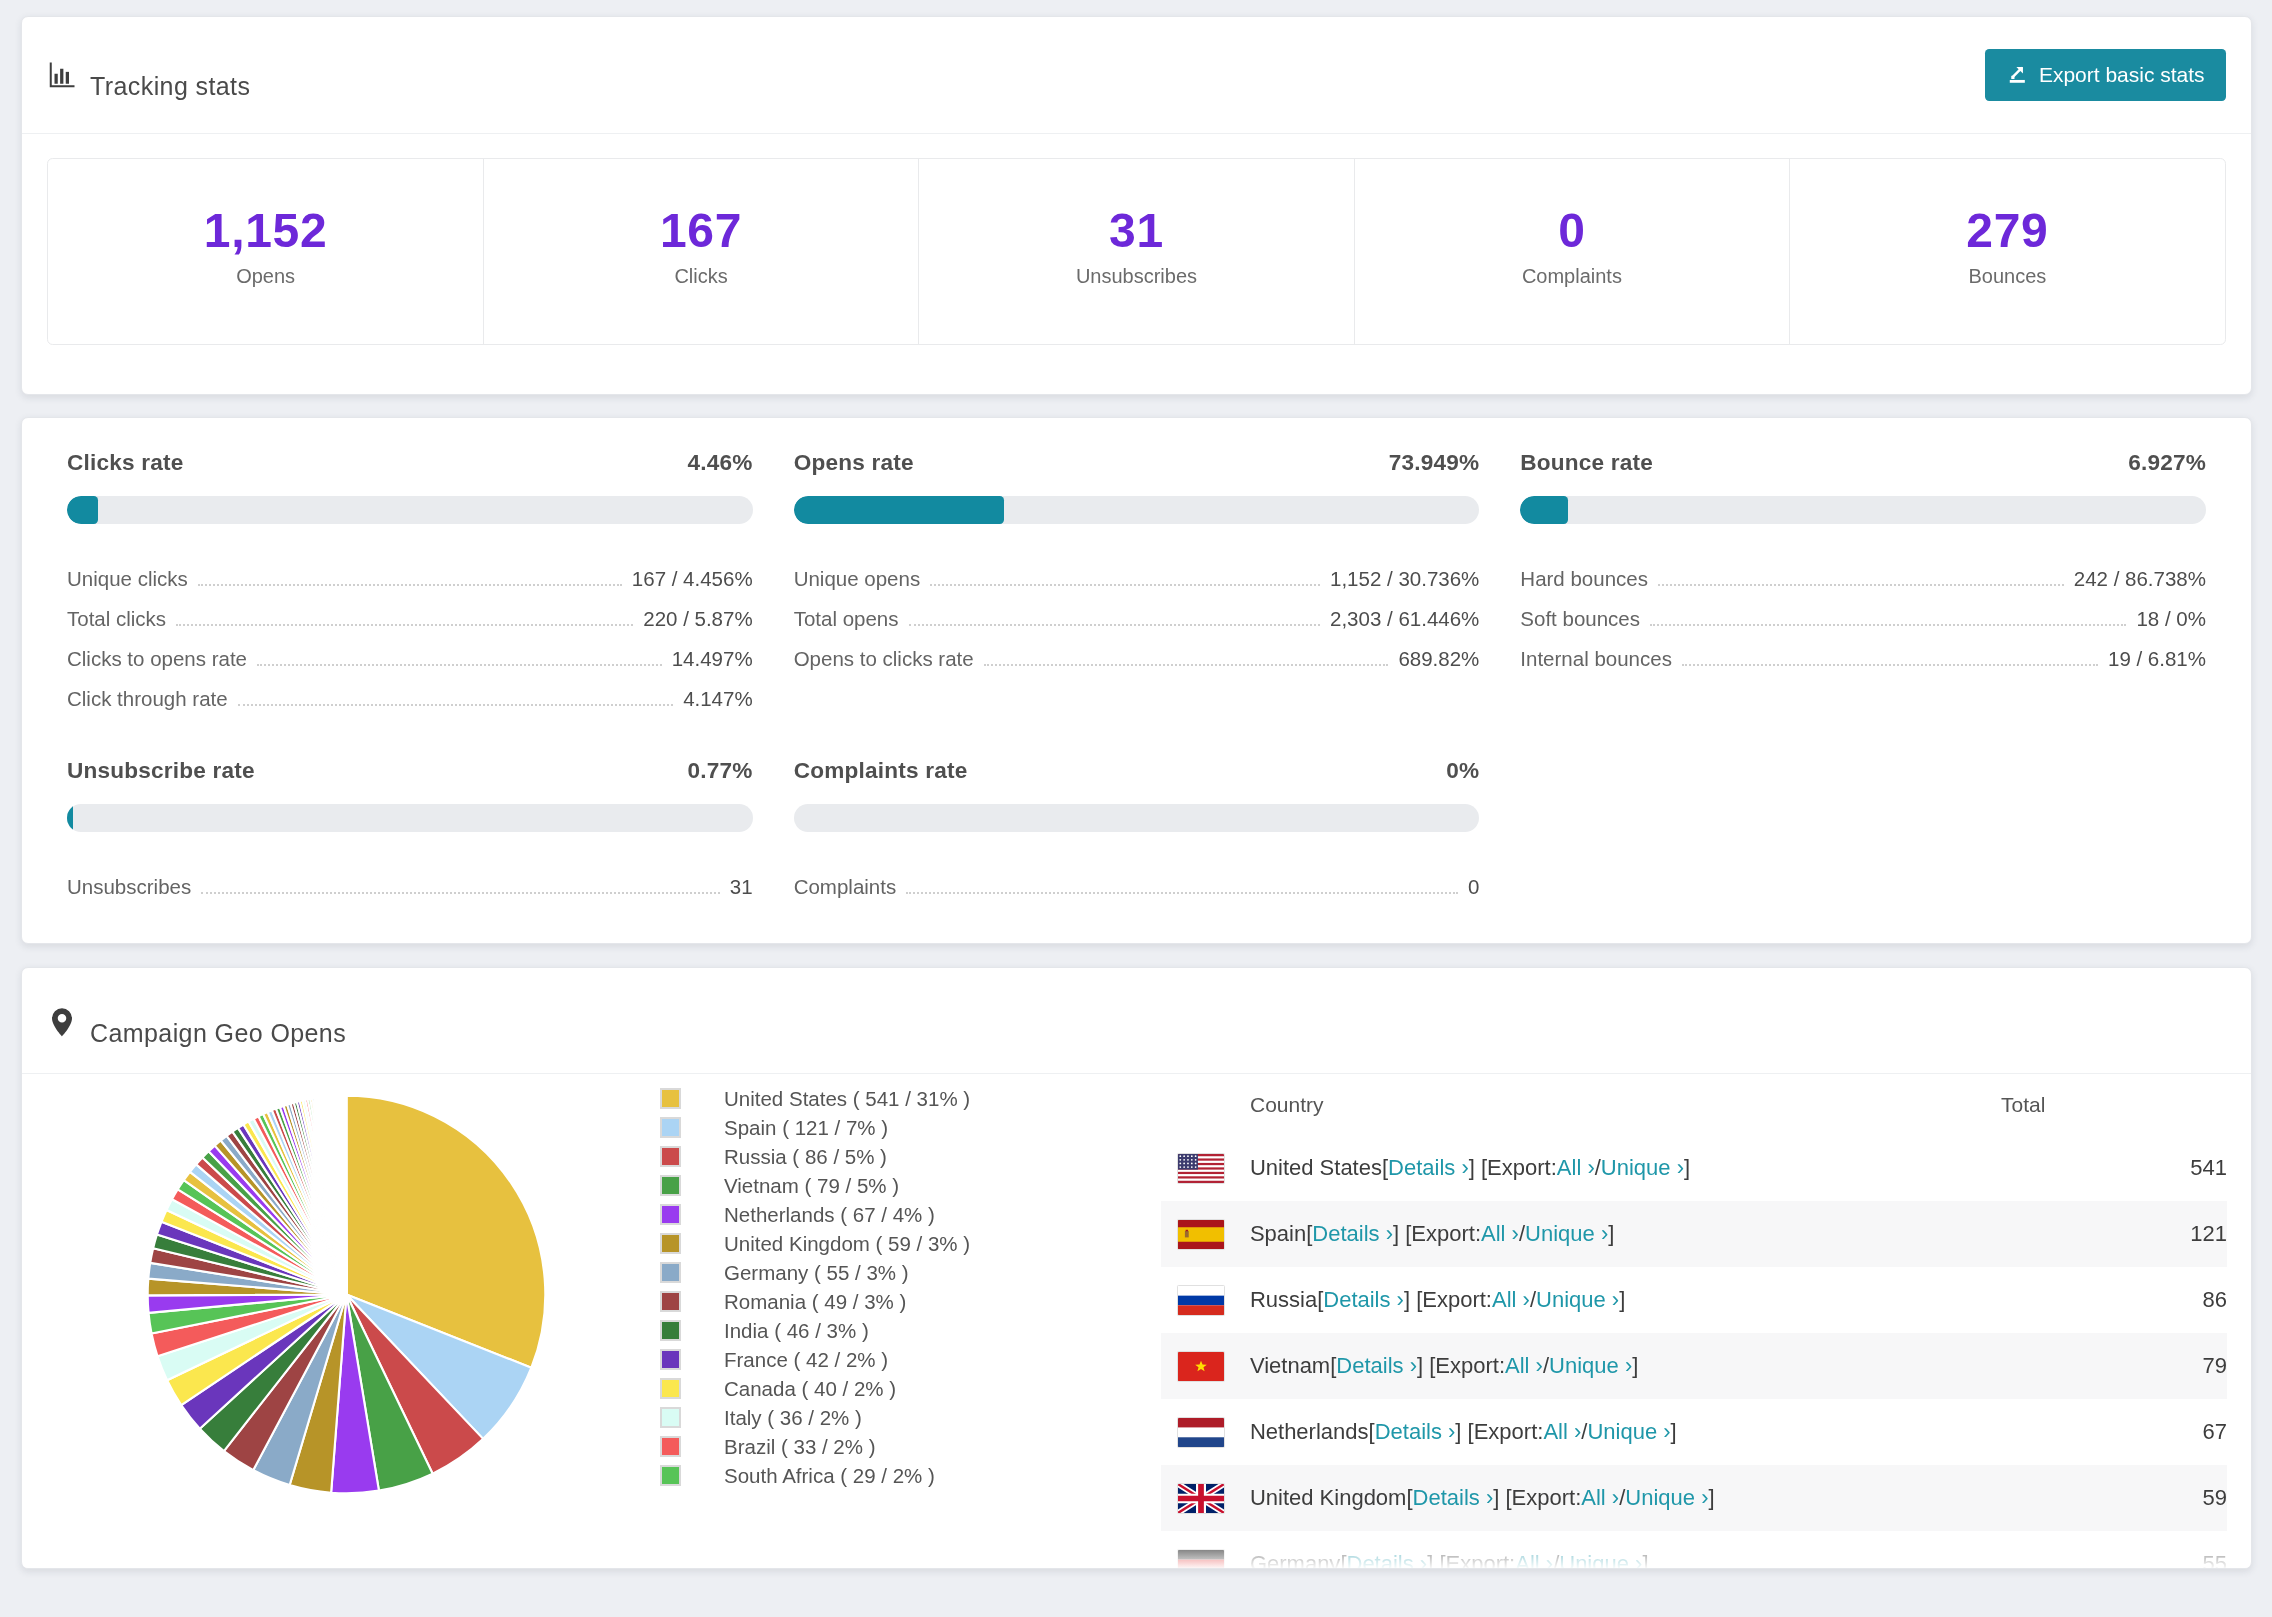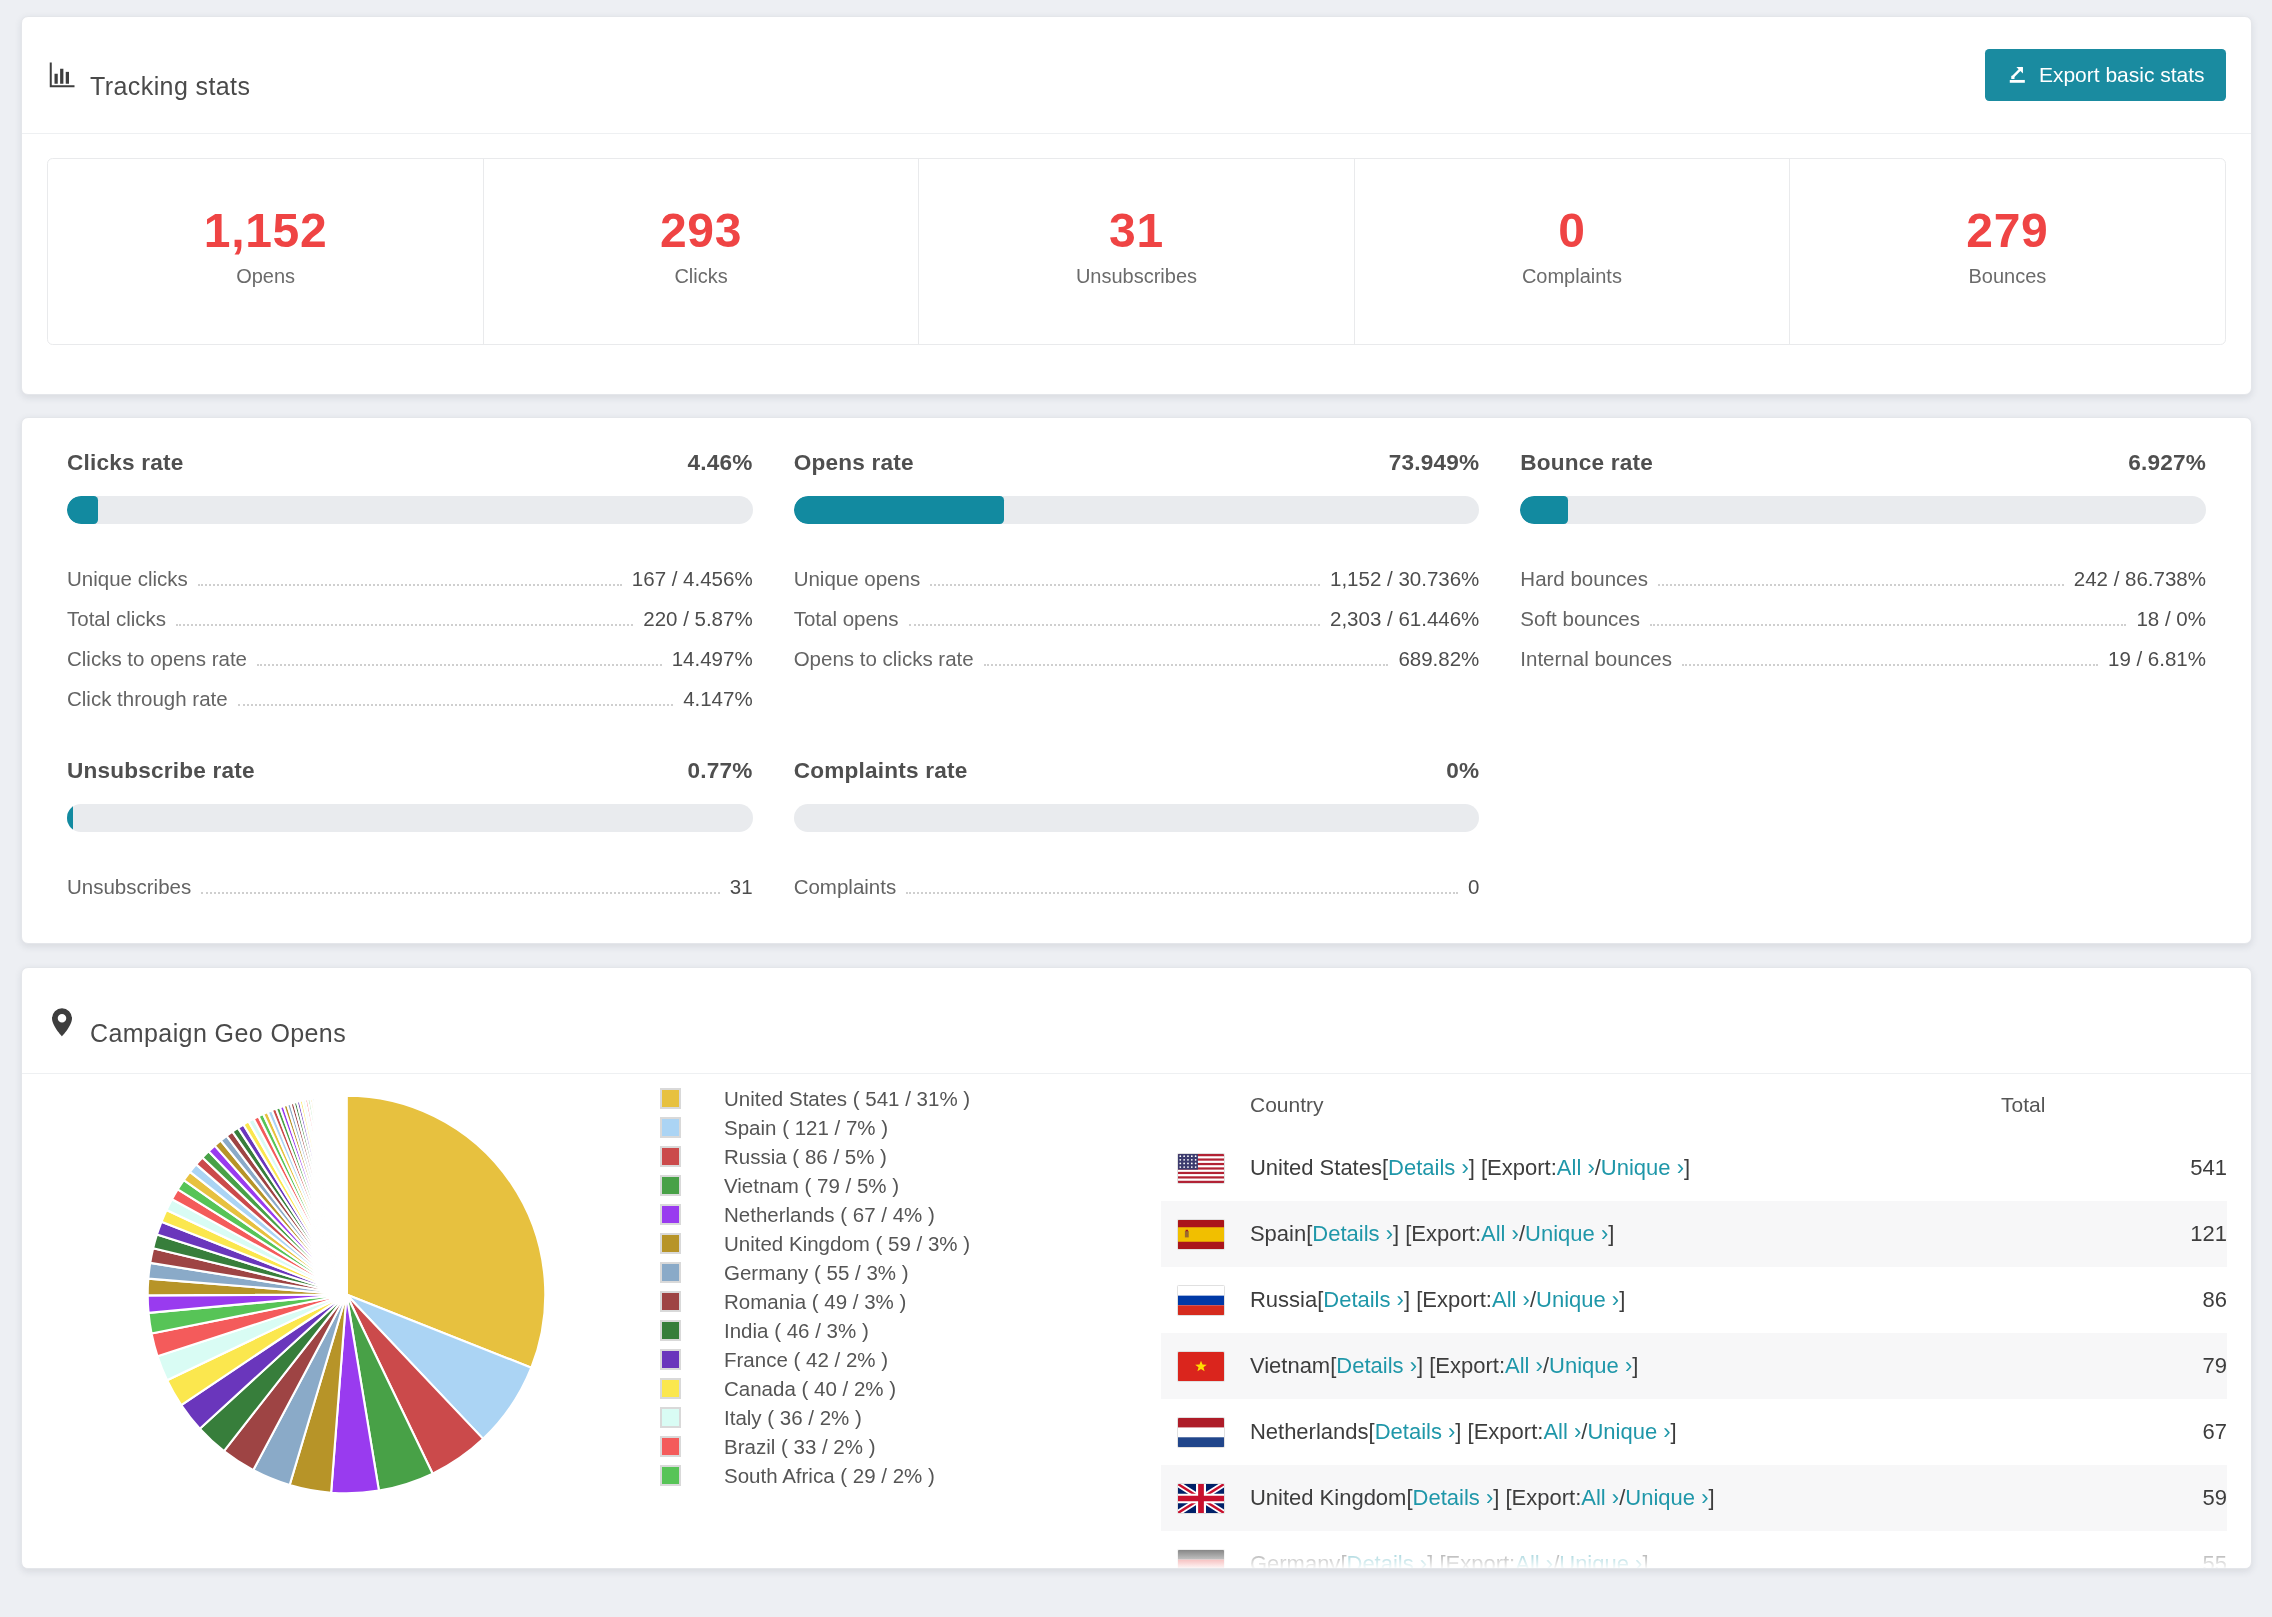--- a/index.html
+++ b/index.html
@@ -13,21 +13,21 @@
   .card-head { display:flex; align-items:center; padding:32px 25.4px; border-bottom:1.4px solid #eef0f2; }
   .card-title { font-size:25px; font-weight:500; color:#4a4a4a; letter-spacing:0.4px; margin-left:12.7px;margin-top:23px; }
   .head-icon { width:30px; height:30px; flex:0 0 auto; }
   .spacer { flex:1; }
   .btn-export { display:flex; align-items:center; gap:10px; background:#1a8ba0; color:#fff;
                 border:none; border-radius:4.2px; padding:14px 21px; font-size:21px;
                 font-family:"Liberation Sans",sans-serif; cursor:pointer; }
   .stats-row { display:flex; margin:24px 25.4px 49px; border:1.4px solid #e9eaec; border-radius:5.6px; }
   .stat-cell { flex:1; text-align:center; padding:44px 0 56px; border-left:1.4px solid #e9eaec; }
   .stat-cell:first-child { border-left:none; }
-  .stat-value { font-size:48px; font-weight:700; color:#ef4444; letter-spacing:0.7px; }
+  .stat-value { font-size:48px; font-weight:700; color:#6d28d9; letter-spacing:0.7px; }
   .stat-label { font-size:20px; color:#6b6b6b; margin-top:7px;text-align:center; }
 
   
   .rates-grid { display:grid; grid-template-columns:repeat(3,1fr); column-gap:41px; row-gap:47px;
                 padding:32px 45px 44px; }
   .rate-head { display:flex; justify-content:space-between; align-items:baseline; margin-bottom:20px; }
   .rate-title, .rate-value { font-size:22.6px; font-weight:700; color:#4f4f4f; letter-spacing:0.2px; }
   .bar-track { height:28px; background:#e9ebee; border-radius:14px; overflow:hidden; }
   .bar-fill { height:100%; background:#128aa0; border-radius:14px 4.2px 4.2px 14px; }
   .metrics { margin-top:27px; }
@@ -83,21 +83,21 @@
         </svg>
         <span>Export basic stats</span>
       </button>
     </div>
     <div class="stats-row" id="statsRow">
         <div class="stat-cell">
           <div class="stat-value">1,152</div>
           <div class="stat-label">Opens</div>
         </div>
         <div class="stat-cell">
-          <div class="stat-value">293</div>
+          <div class="stat-value">167</div>
           <div class="stat-label">Clicks</div>
         </div>
         <div class="stat-cell">
           <div class="stat-value">31</div>
           <div class="stat-label">Unsubscribes</div>
         </div>
         <div class="stat-cell">
           <div class="stat-value">0</div>
           <div class="stat-label">Complaints</div>
         </div>

